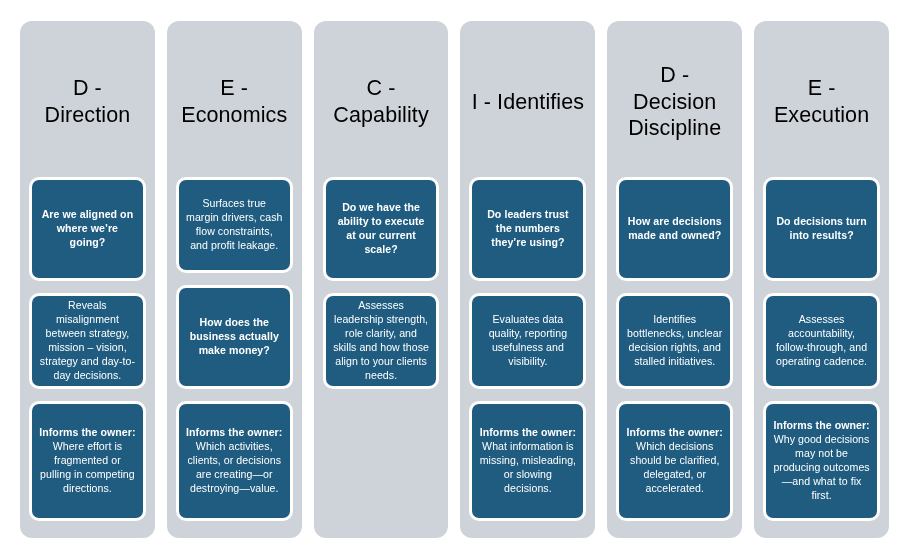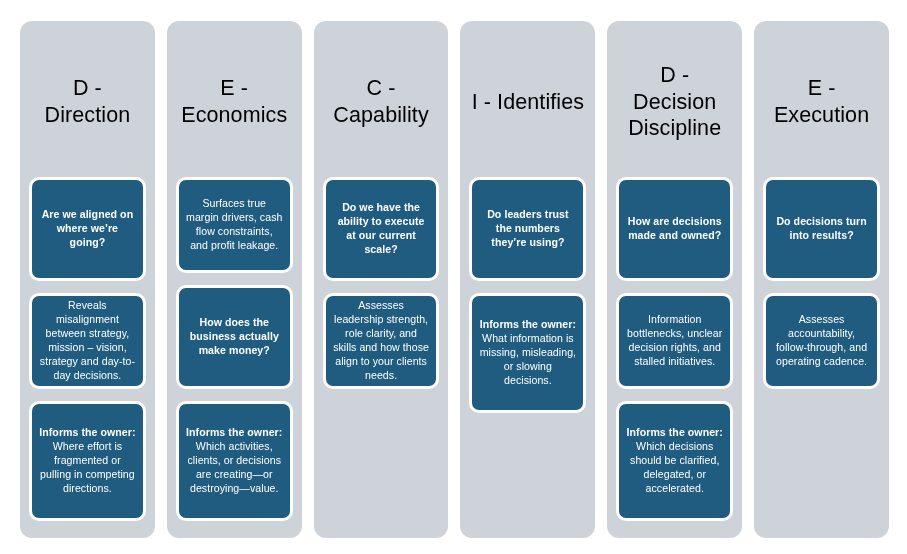--- a/index.html
+++ b/index.html
@@ -149,46 +149,52 @@
       </div>
     </div>
   </div>
 
   <div class="column">
     <div class="col-head">I - Identifies</div>
     <div class="cards">
       <div class="card card-question">
         <span class="card-text">Do leaders trust the numbers they’re using?</span>
       </div>
+      <div class="card card-insight">
+        <span class="card-text">Evaluates data quality, reporting usefulness and visibility.</span>
+      </div>
       <div class="card card-owner">
         <span class="card-text"><span class="lead">Informs the owner:</span> <span>What information is missing, misleading, or slowing decisions.</span></span>
       </div>
     </div>
   </div>
 
   <div class="column">
     <div class="col-head">D - Decision Discipline</div>
     <div class="cards">
       <div class="card card-question">
         <span class="card-text">How are decisions made and owned?</span>
       </div>
       <div class="card card-insight">
-        <span class="card-text">Information bottlenecks, unclear decision rights, and stalled initiatives.</span>
+        <span class="card-text">Identifies bottlenecks, unclear decision rights, and stalled initiatives.</span>
       </div>
       <div class="card card-owner">
         <span class="card-text"><span class="lead">Informs the owner:</span> <span>Which decisions should be clarified, delegated, or accelerated.</span></span>
       </div>
     </div>
   </div>
 
   <div class="column">
     <div class="col-head">E - Execution</div>
     <div class="cards">
       <div class="card card-question">
         <span class="card-text">Do decisions turn into results?</span>
       </div>
       <div class="card card-insight">
         <span class="card-text">Assesses accountability, follow-through, and operating cadence.</span>
       </div>
+      <div class="card card-owner">
+        <span class="card-text"><span class="lead">Informs the owner:</span> <span>Why good decisions may not be producing outcomes—and what to fix first.</span></span>
+      </div>
     </div>
   </div>
 
 </div>
 
 </body></html>

